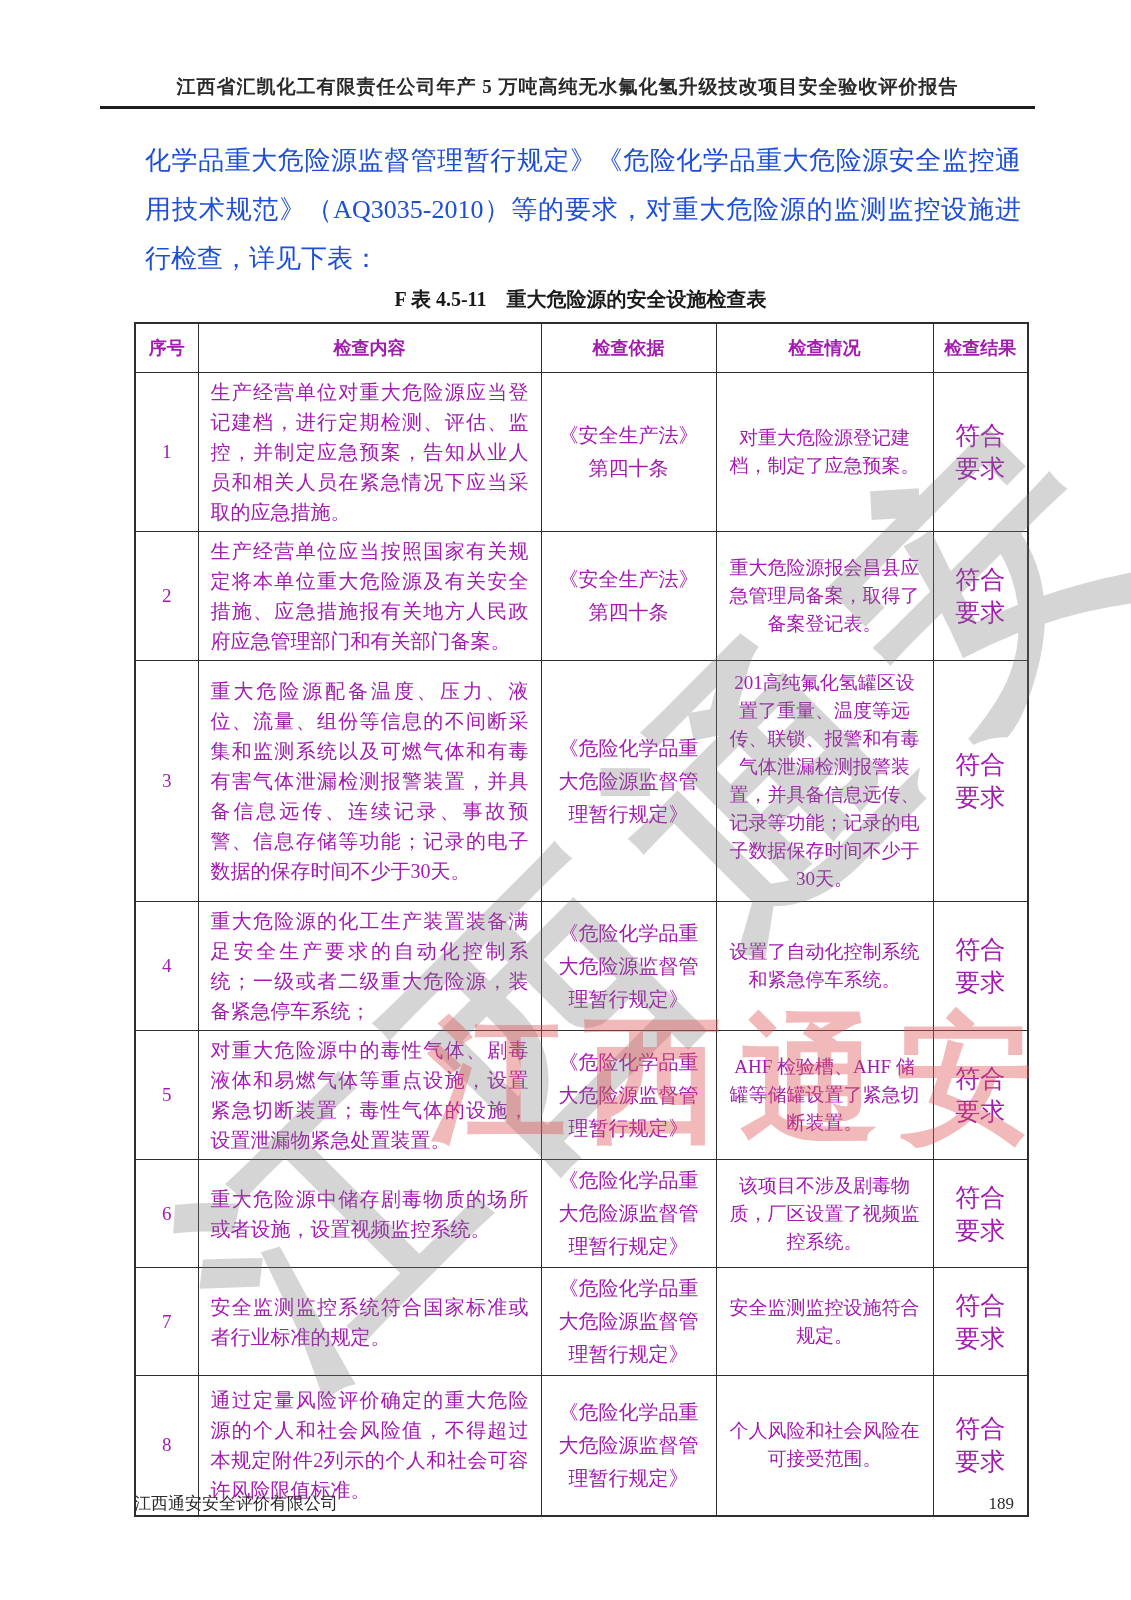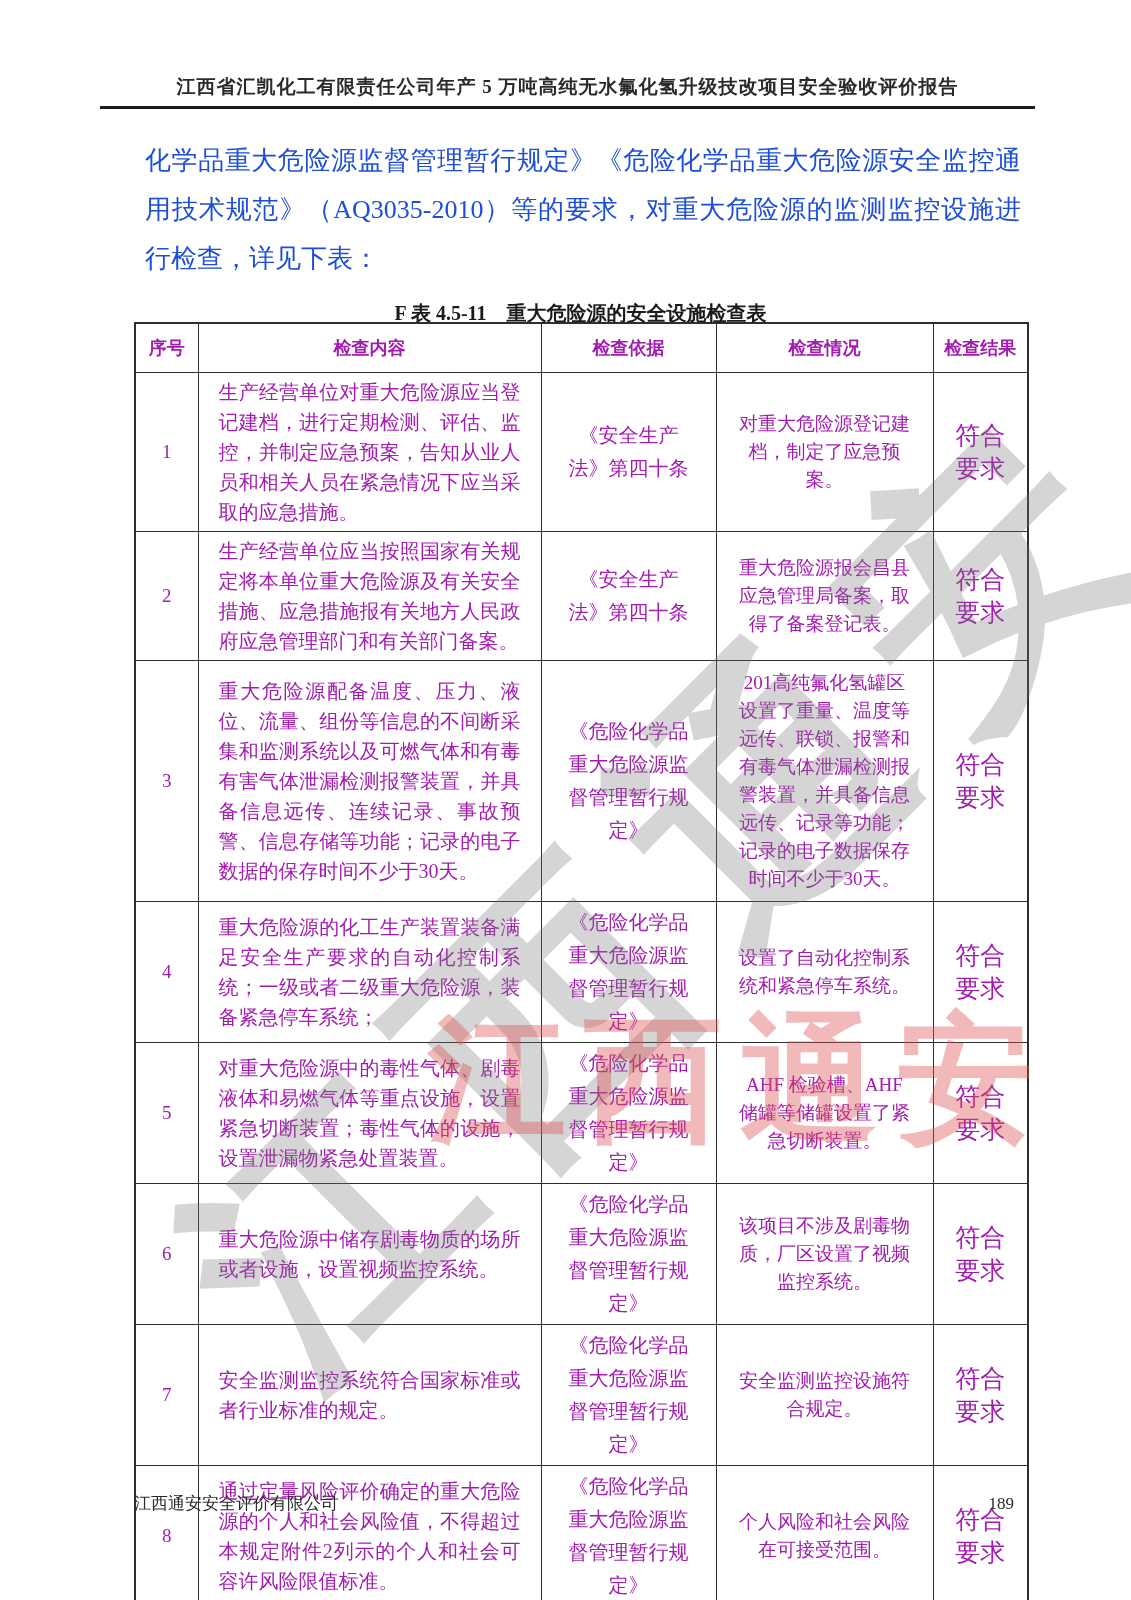--- a/index.html
+++ b/index.html
@@ -22,34 +22,34 @@
     position:absolute;left:100px;top:106px;width:935px;height:3px;
     background:#1d1d1d;
   }
   
   .intro{
     position:absolute;left:145px;top:136px;width:876px;
     font-size:26px;line-height:49px;text-align:justify;color:#1d4ed8;
   }
   
   .table-title{
-    position:absolute;left:134px;top:300px;width:893px;
+    position:absolute;left:134px;top:286px;width:893px;
     text-align:center;font-size:20px;font-weight:700;color:#1a1a1a;
   }
   
   table.inspection{
     position:absolute;left:134px;top:322px;width:893px;
     border-collapse:collapse;table-layout:fixed;
     font-size:20px;color:#a21caf;
   }
   table.inspection th,table.inspection td{
     border:1px solid #2e2e2e;
     vertical-align:middle;
     background:transparent;
-    padding:4px 20px;
+    padding:4px 12px;
   }
   table.inspection{border:2px solid #2e2e2e;}
   table.inspection th{
     height:44px;font-size:18px;font-weight:700;text-align:center;padding:2px;
   }
   td.c-no{text-align:center;font-size:19px;}
   td.c-content{text-align:justify;line-height:30px;padding:5px 8px 5px 14px;}
   td.c-basis{text-align:center;line-height:33px;padding:4px 6px;}
   td.c-situation{text-align:center;font-size:19px;line-height:28px;padding:5px 6px 5px 12px;}
   td.c-result{text-align:center;font-size:25px;padding:2px;}

